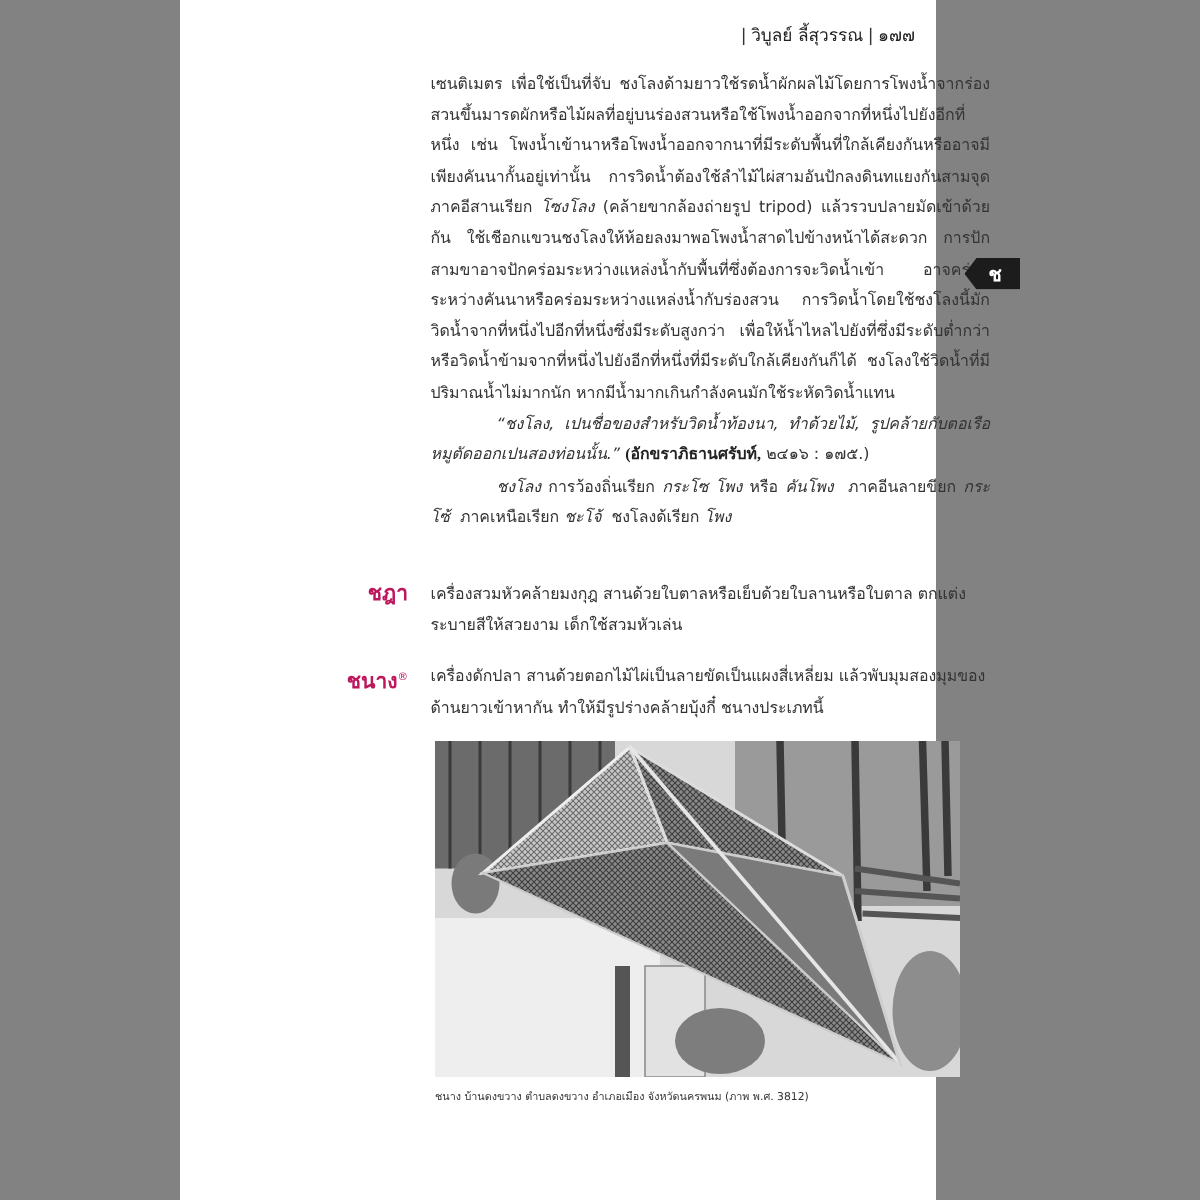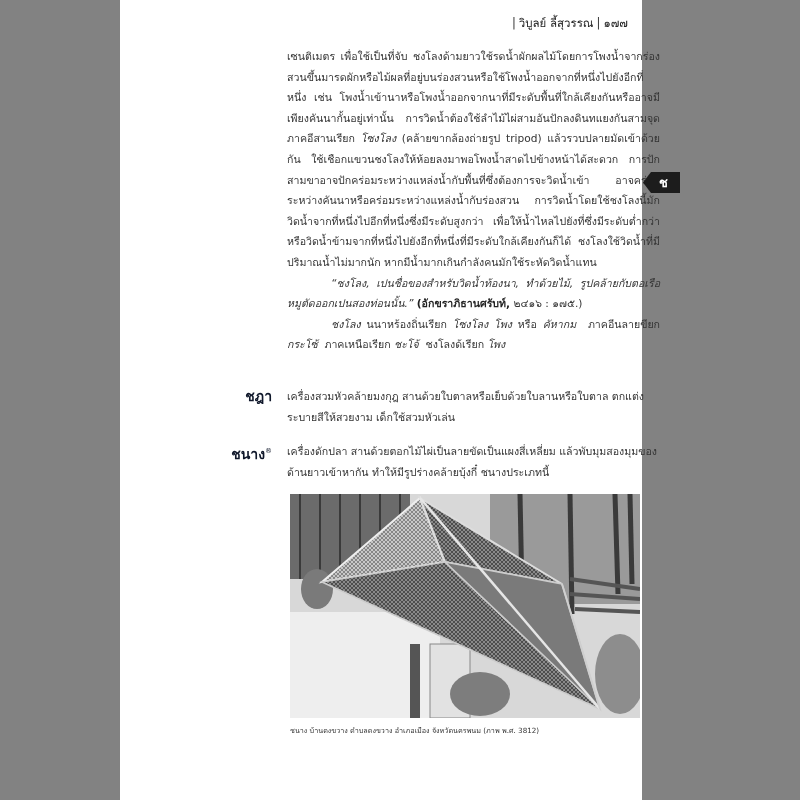--- a/index.html
+++ b/index.html
@@ -5,21 +5,20 @@
   html, body { margin:0; padding:0; }
   body {
     width:800px; height:800px; overflow:hidden;
     background:#828282;
     font-family:"DejaVu Sans", sans-serif;
     position:relative;
   }
   .page {
     position:absolute; left:120px; top:0; width:504px; height:800px;
     background:#ffffff;
-    padding-left:18px;
   }
   .running-head {
     position:absolute; right:14px; top:14px;
     font-size:11.5px; color:#222;
     white-space:nowrap;
   }
   .running-head .sep { margin:0 3px; color:#333; }
   .thumb-tab {
     position:absolute; left:643px; top:172px;
     width:37px; height:21px;
@@ -29,27 +28,27 @@
     display:flex; align-items:center; justify-content:center;
     padding-left:4px; box-sizing:border-box;
   }
   .body-text {
     position:absolute; left:167px; top:46px; width:373px;
     font-size:10.6px; line-height:20.6px; color:#333;
   }
   .body-text p { margin:0; text-align:justify; text-align-last:left; }
   .indent { text-indent:44px; }
   em { }
-  .bold { font-weight:bold; color:#222; }
+  .bold { font-weight:bold; color:#222;font-family:Liberation Serif, serif; }
   .entry {
     position:absolute; left:110px; width:430px;
   }
   .entry-head {
     position:absolute; left:0; top:0; width:42px; text-align:right;
-    font-weight:bold; font-size:14px; color:#0f172a; line-height:20px;
+    font-weight:bold; font-size:14px; color:#be185d; line-height:20px;
   }
   .entry-head sup { font-size:7px; font-weight:normal; vertical-align:super; }
   .entry-body {
     position:absolute; left:57px; width:373px;
     font-size:10.6px; line-height:20.6px; color:#333;
   }
   .figure {
     position:absolute; left:170px; top:494px; width:350px; height:224px;
     background:#cfcfcf; overflow:hidden;
   }
@@ -64,21 +63,21 @@
 
 <div class="page">
 
   <div class="running-head">
     <span class="sep">|</span><span>วิบูลย์ ลี้สุวรรณ</span><span class="sep">|</span><span>๑๗๗</span>
   </div>
 
   <div class="body-text">
     <p><span>เซนติเมตร เพื่อใช้เป็นที่จับ ชงโลงด้ามยาวใช้รดน้ำผักผลไม้โดยการโพงน้ำจากร่องสวนขึ้นมารดผักหรือไม้ผลที่อยู่บนร่องสวนหรือใช้โพงน้ำออกจากที่หนึ่งไปยังอีกที่หนึ่ง เช่น โพงน้ำเข้านาหรือโพงน้ำออกจากนาที่มีระดับพื้นที่ใกล้เคียงกันหรืออาจมีเพียงคันนากั้นอยู่เท่านั้น การวิดน้ำต้องใช้ลำไม้ไผ่สามอันปักลงดินทแยงกันสามจุด ภาคอีสานเรียก</span> <em>โซงโลง</em> <span>(คล้ายขากล้องถ่ายรูป tripod) แล้วรวบปลายมัดเข้าด้วยกัน ใช้เชือกแขวนชงโลงให้ห้อยลงมาพอโพงน้ำสาดไปข้างหน้าได้สะดวก การปักสามขาอาจปักคร่อมระหว่างแหล่งน้ำกับพื้นที่ซึ่งต้องการจะวิดน้ำเข้า อาจคร่อมระหว่างคันนาหรือคร่อมระหว่างแหล่งน้ำกับร่องสวน การวิดน้ำโดยใช้ชงโลงนี้มักวิดน้ำจากที่หนึ่งไปอีกที่หนึ่งซึ่งมีระดับสูงกว่า เพื่อให้น้ำไหลไปยังที่ซึ่งมีระดับต่ำกว่า หรือวิดน้ำข้ามจากที่หนึ่งไปยังอีกที่หนึ่งที่มีระดับใกล้เคียงกันก็ได้ ชงโลงใช้วิดน้ำที่มีปริมาณน้ำไม่มากนัก หากมีน้ำมากเกินกำลังคนมักใช้ระหัดวิดน้ำแทน</span></p>
     <p class="indent"><em>“ชงโลง, เปนชื่อของสำหรับวิดน้ำท้องนา, ทำด้วยไม้, รูปคล้ายกับตอเรือหมูตัดออกเปนสองท่อนนั้น.”</em> <span class="bold">(อักขราภิธานศรับท์,</span> <span>๒๔๑๖ : ๑๗๕.)</span></p>
-    <p class="indent"><em>ชงโลง</em> <span>นนาหร้องถิ่นเรียก</span> <em>โซงโลง โพง</em> <span>หรือ</span> <em>คัหากม</em>&nbsp; <span>ภาคอีนลายขียก</span> <em>กระโซ้</em>&nbsp; <span>ภาคเหนือเรียก</span> <em>ชะโจ้</em>&nbsp; <span>ชงโลงด้เรียก</span> <em>โพง</em></p>
+    <p class="indent"><em>ชงโลง</em> <span>การว้องถิ่นเรียก</span> <em>กระโซ โพง</em> <span>หรือ</span> <em>คันโพง</em>&nbsp; <span>ภาคอีนลายขียก</span> <em>กระโซ้</em>&nbsp; <span>ภาคเหนือเรียก</span> <em>ชะโจ้</em>&nbsp; <span>ชงโลงด้เรียก</span> <em>โพง</em></p>
   </div>
 
   <div class="entry" style="top:386px;">
     <div class="entry-head"><span>ชฎา</span></div>
     <div class="entry-body" style="top:0;">เครื่องสวมหัวคล้ายมงกุฎ สานด้วยใบตาลหรือเย็บด้วยใบลานหรือใบตาล ตกแต่งระบายสีให้สวยงาม เด็กใช้สวมหัวเล่น</div>
   </div>
 
   <div class="entry" style="top:441px;">
     <div class="entry-head"><span>ชนาง</span><sup>®</sup></div>
     <div class="entry-body" style="top:0;">เครื่องดักปลา สานด้วยตอกไม้ไผ่เป็นลายขัดเป็นแผงสี่เหลี่ยม แล้วพับมุมสองมุมของด้านยาวเข้าหากัน ทำให้มีรูปร่างคล้ายบุ้งกี๋ ชนางประเภทนี้</div>

